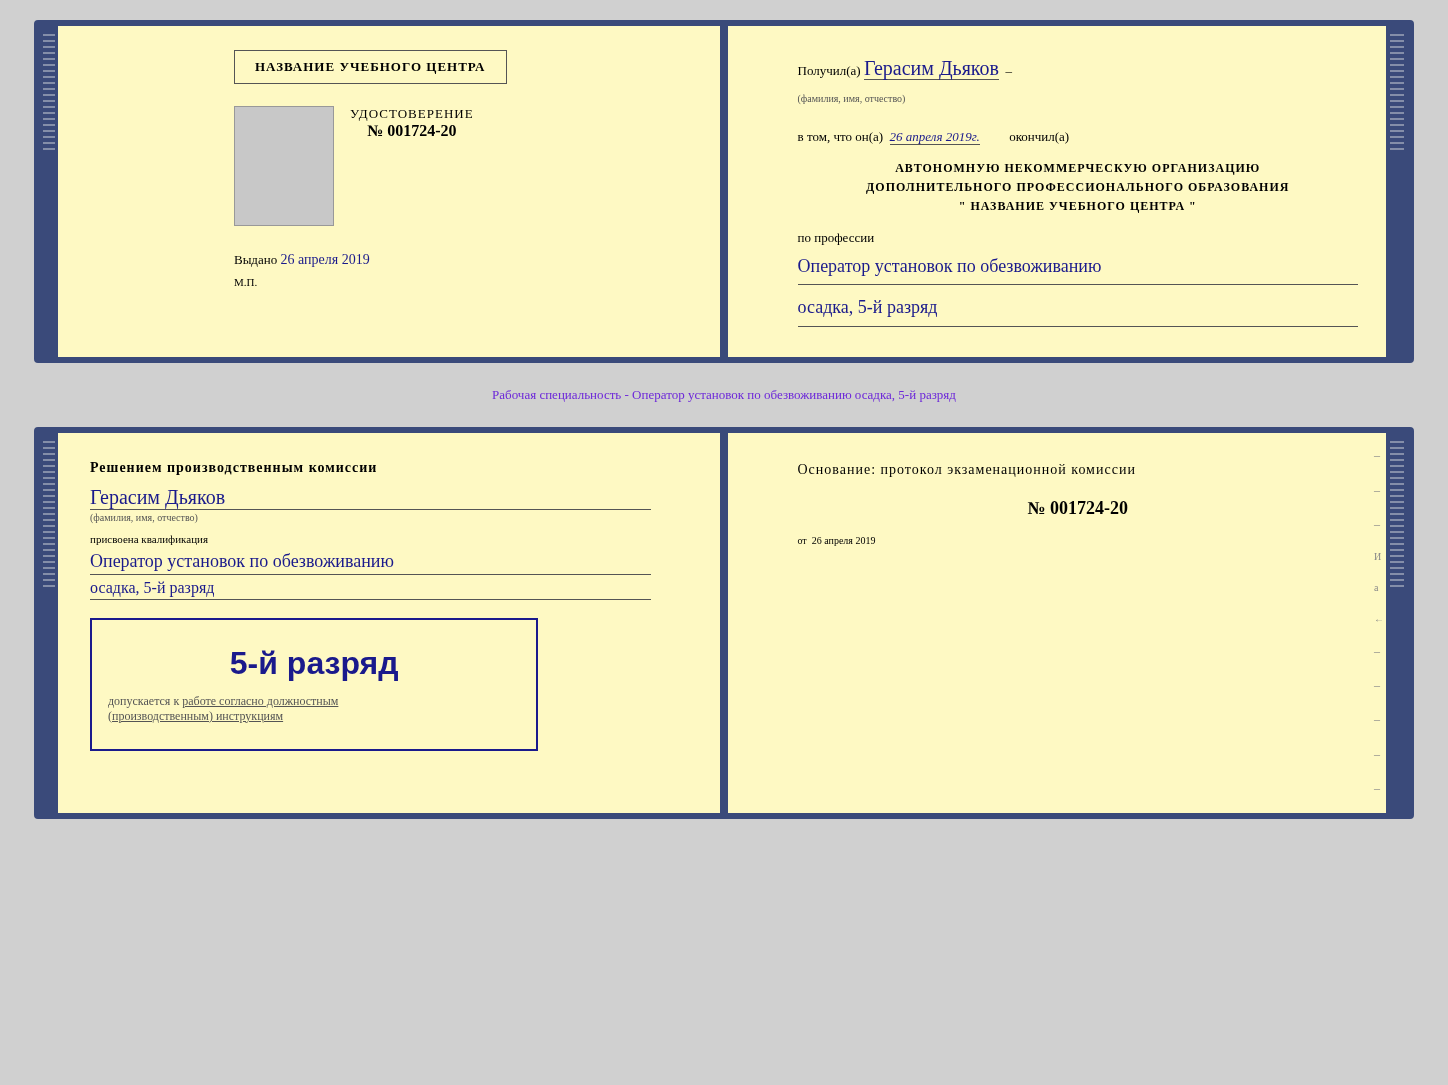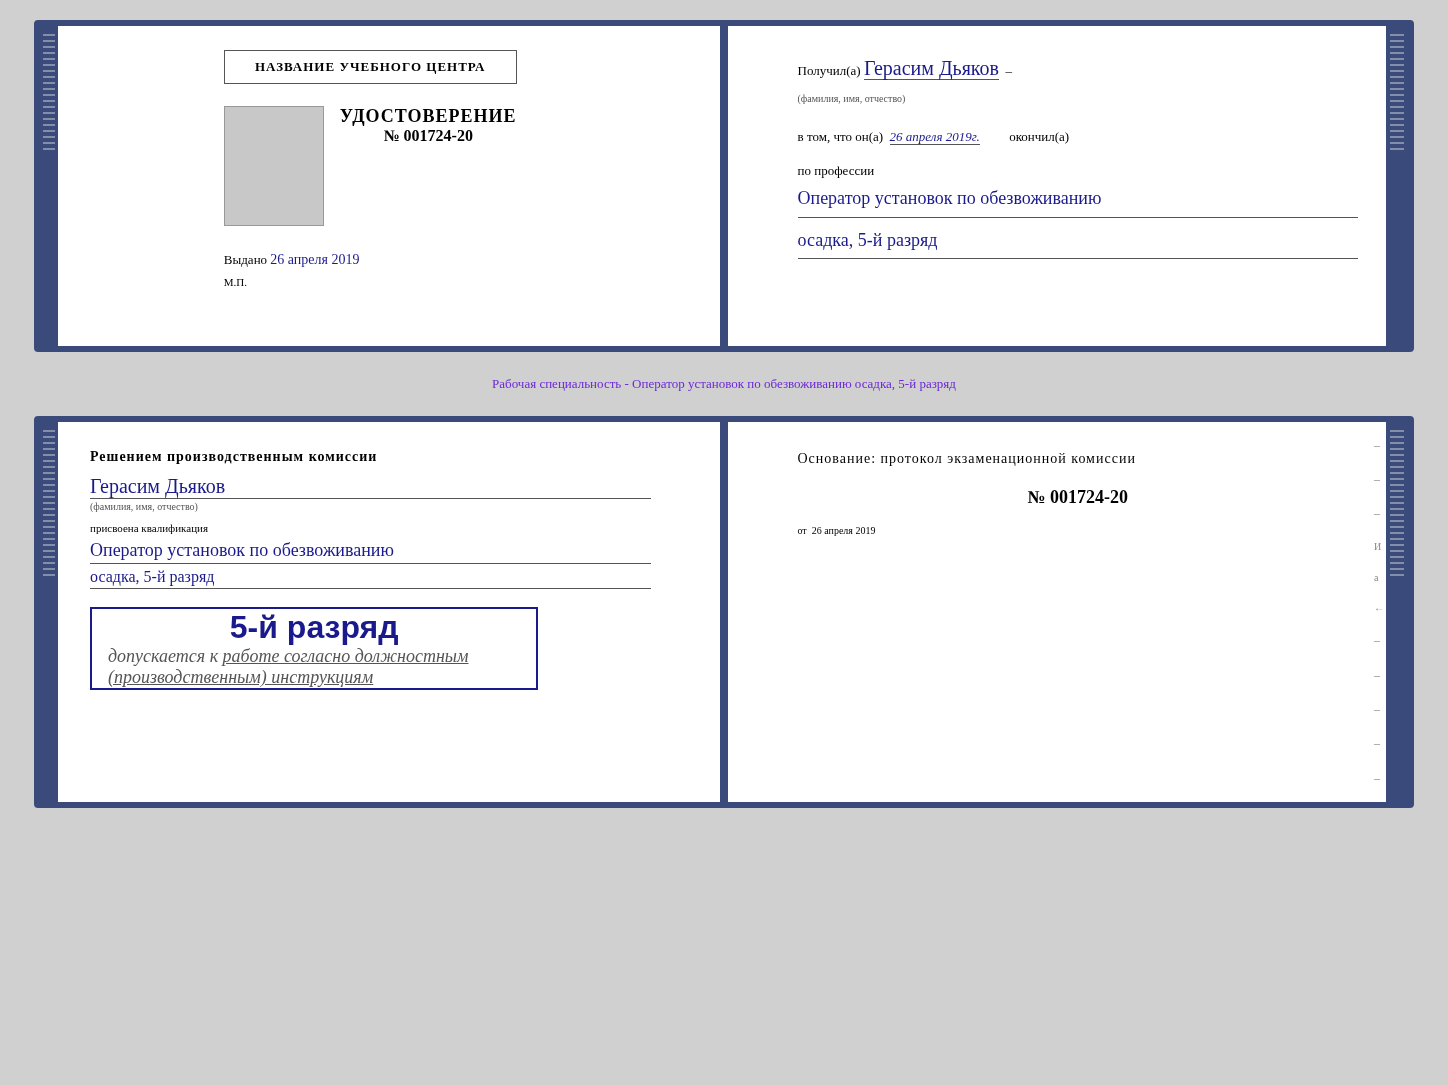--- a/index.html
+++ b/index.html
@@ -12,21 +12,21 @@
     }
 
     .page-wrapper {
       display: flex;
       flex-direction: column;
       gap: 18px;
     }
 
     
     .cert-card {
-      background: #ffffff;
+      background: #fef9c3;
       border: 6px solid #3a4a7a;
       border-radius: 4px;
       display: flex;
       width: 100%;
       max-width: 1380px;
       margin: 0 auto;
       position: relative;
       overflow: hidden;
       gap: 47px;
     }
@@ -81,22 +81,22 @@
       margin: 10px 0;
       flex-shrink: 0;
     }
 
     .cert-number-section {
       text-align: center;
       margin: 10px 0;
     }
 
     .cert-number-section .label {
-      font-size: 18px;
-      font-weight: bold;
+      font-size: 13px;
+      font-weight: normal;
       text-transform: uppercase;
       letter-spacing: 1px;
     }
 
     .cert-number-section .number {
       font-size: 16px;
       font-weight: bold;
       color: #000;
     }
 
@@ -233,40 +233,39 @@
       font-size: 16px;
       color: #1a1a8c;
       border-bottom: 1px solid #555;
       display: block;
       padding-bottom: 2px;
       margin-bottom: 10px;
     }
 
     .rank-box {
       border: 2px solid #1a1a8c;
-      padding: 0 16px;
+      padding: 25px 16px;
       display: inline-block;
       margin: 8px 0;
       width: 80%;
     }
 
     .rank-big {
       font-size: 32px;
       font-weight: bold;
       color: #1a1a8c;
       display: block;
       text-align: center;
       font-family: Arial, sans-serif;
     }
 
     .allowed-text {
-      font-size: 18px;
+      font-size: 12px;
       color: #555;
-      font-style: italic;
-      margin-top: 0;
+      margin-top: 12px;
       display: block;
     }
 
     .allowed-text u {
       text-decoration: underline;
     }
 
     
     .cert-bottom .cert-right {
       font-size: 13px;
@@ -442,20 +441,25 @@
           <span class="subtitle-small">(фамилия, имя, отчество)</span>
         </div>
 
         <div class="completed-line">
           <span>в том, что он(а)</span>&nbsp;
           <span class="completed-date">26 апреля 2019г.</span>
           &nbsp;&nbsp;&nbsp;&nbsp;&nbsp;&nbsp;&nbsp;
           <span>окончил(а)</span>
         </div>
 
+        <div class="org-name-block">
+          <span>АВТОНОМНУЮ НЕКОММЕРЧЕСКУЮ ОРГАНИЗАЦИЮ</span><br>
+          <span>ДОПОЛНИТЕЛЬНОГО ПРОФЕССИОНАЛЬНОГО ОБРАЗОВАНИЯ</span><br>
+          <span>" НАЗВАНИЕ УЧЕБНОГО ЦЕНТРА "</span>
+        </div>
 
         <div class="profession-label">по профессии</div>
         <span class="profession-value">Оператор установок по обезвоживанию</span>
         <span class="profession-value">осадка, 5-й разряд</span>
       </div>
     </div>
 
     <div class="side-bar-right">
       <span></span>
         <span></span>

